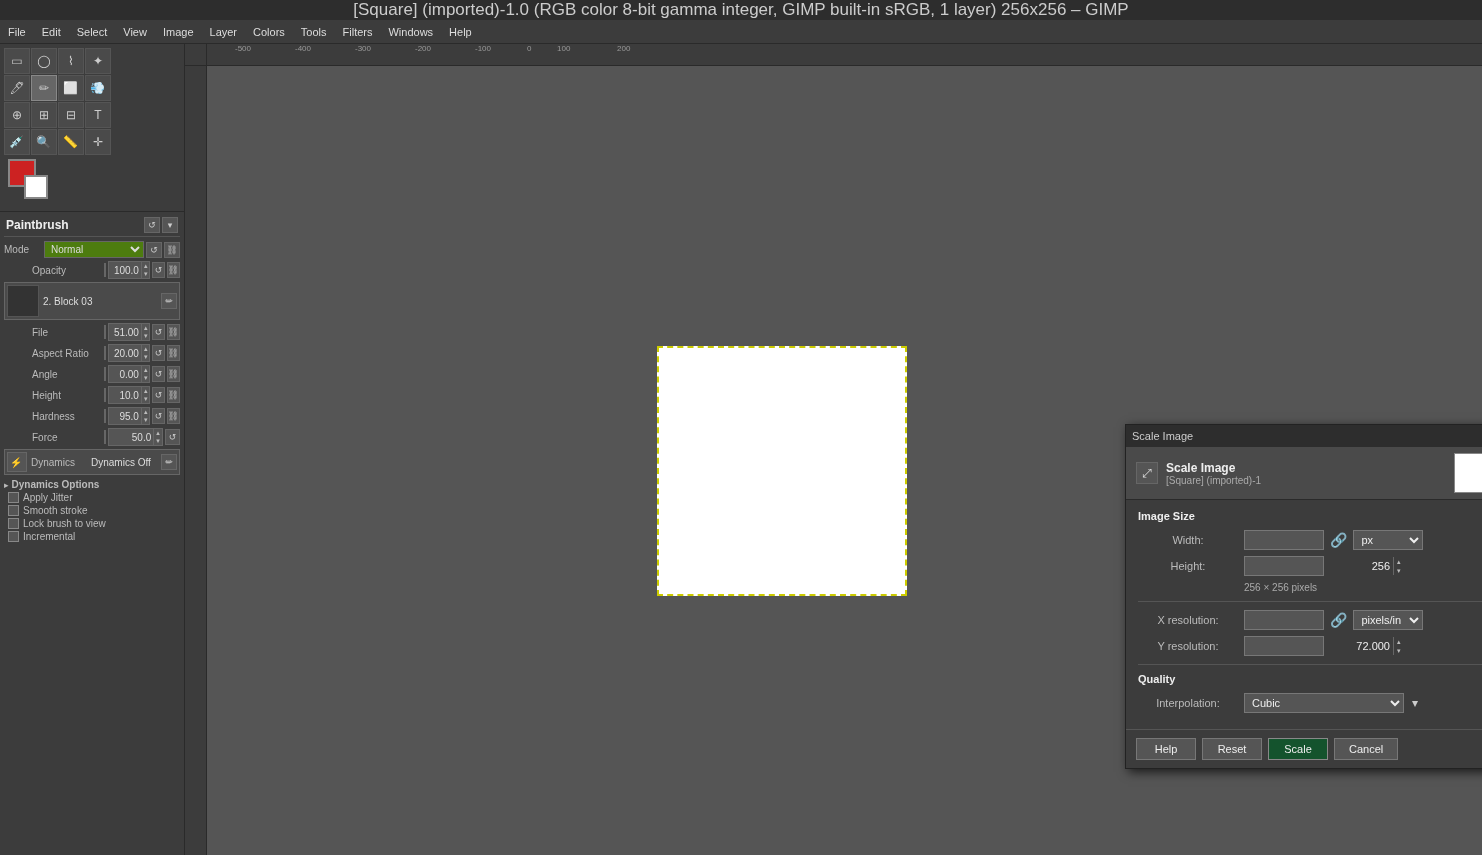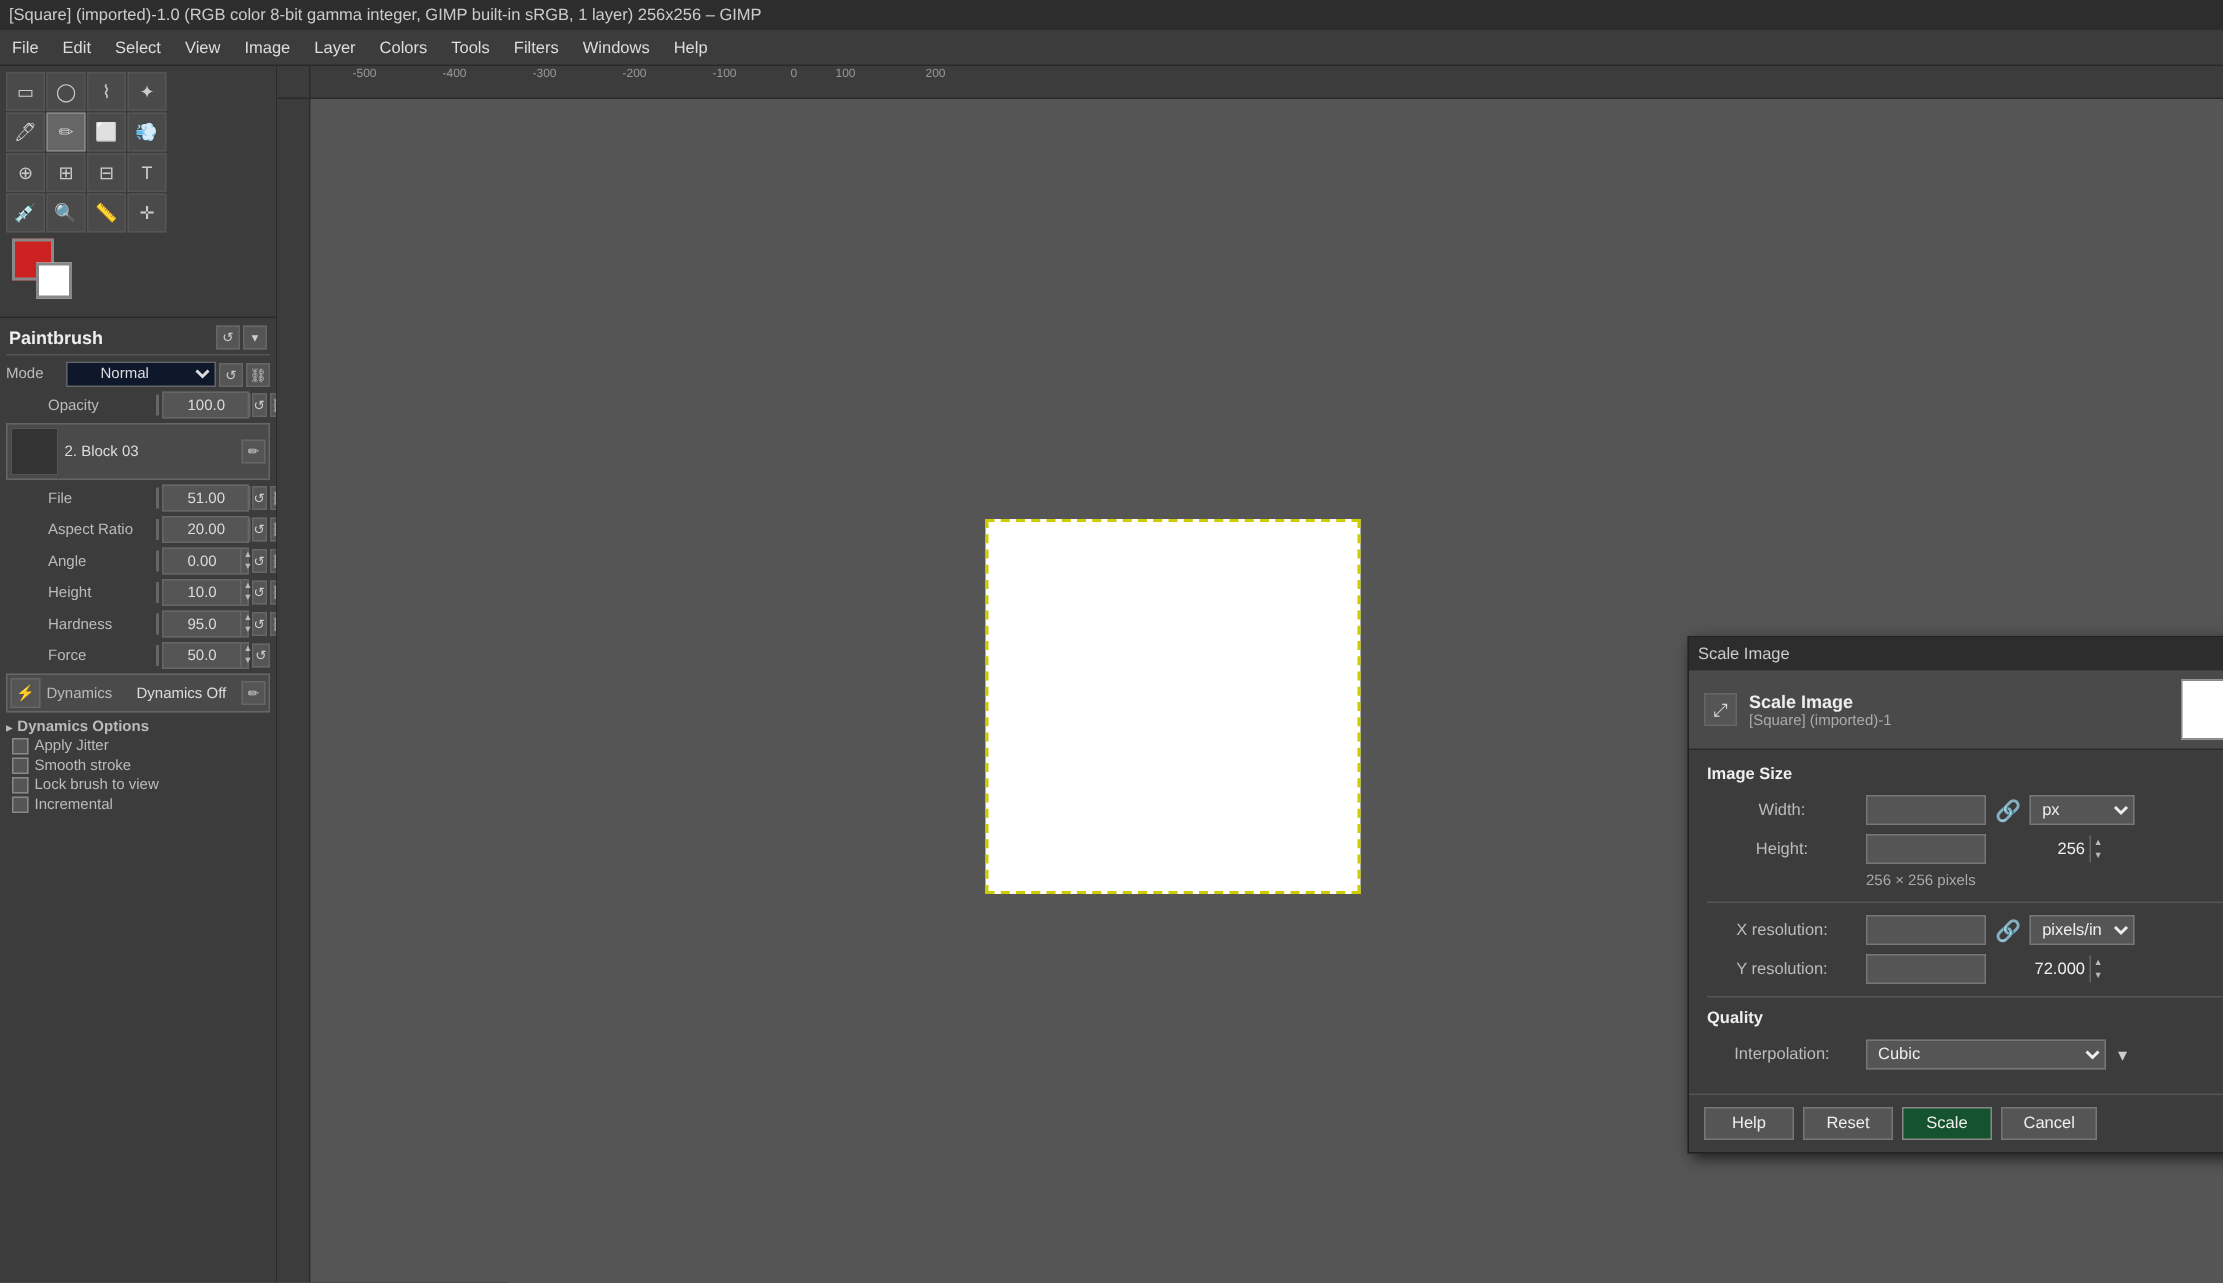--- a/index.html
+++ b/index.html
@@ -14,22 +14,23 @@
       position: relative;
     }
 
     
     .titlebar {
       background: #2d2d2d;
       height: 20px;
       display: flex;
       align-items: center;
       padding: 0 6px;
-      font-size: 11px;
+      font-size: 17px;
       color: #ccc;
+      justify-content: center;
     }
 
     
     .menubar {
       background: #3c3c3c;
       height: 24px;
       display: flex;
       align-items: center;
       border-bottom: 1px solid #2a2a2a;
     }
@@ -169,21 +170,21 @@
       align-items: center;
       background: #555;
       border: 1px solid #666;
       width: 58px;
     }
     .spin-val {
       flex: 1;
       font-size: 10px;
       color: #ddd;
       text-align: right;
-      padding: 0 16px;
+      padding: 0 2px;
     }
     .spin-arrows {
       display: flex;
       flex-direction: column;
       border-left: 1px solid #666;
     }
     .spin-arrow {
       font-size: 7px;
       color: #bbb;
       cursor: pointer;
@@ -196,25 +197,25 @@
       align-items: center;
       margin-bottom: 3px;
     }
     .mode-label {
       width: 40px;
       font-size: 10px;
       color: #bbb;
     }
     .mode-select {
       flex: 1;
-      background: #0f172a;
+      background: #4d7c0f;
       border: 1px solid #666;
       color: #ddd;
       font-size: 10px;
-      padding: 1px 18px;
+      padding: 1px 2px;
     }
     .mode-icons {
       display: flex;
       gap: 2px;
       margin-left: 2px;
     }
 
     
     .brush-row {
       display: flex;

